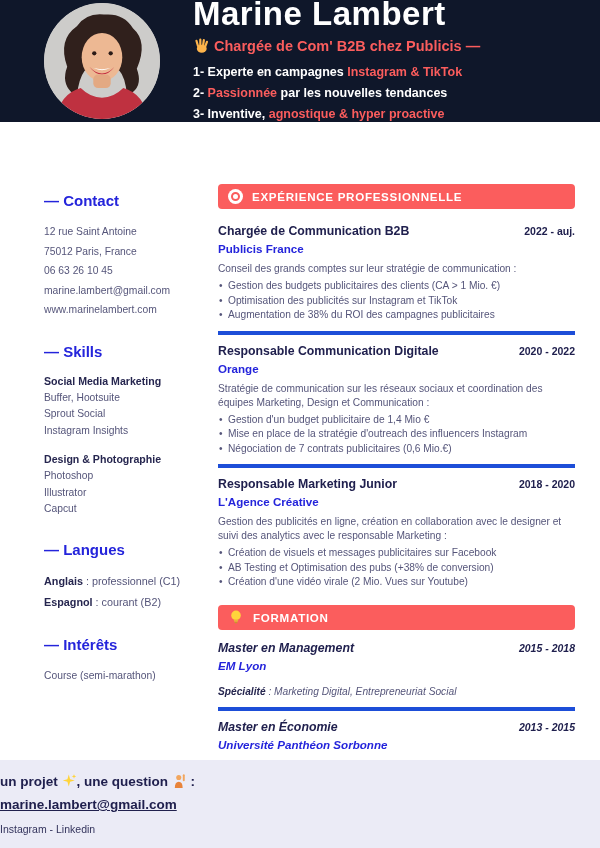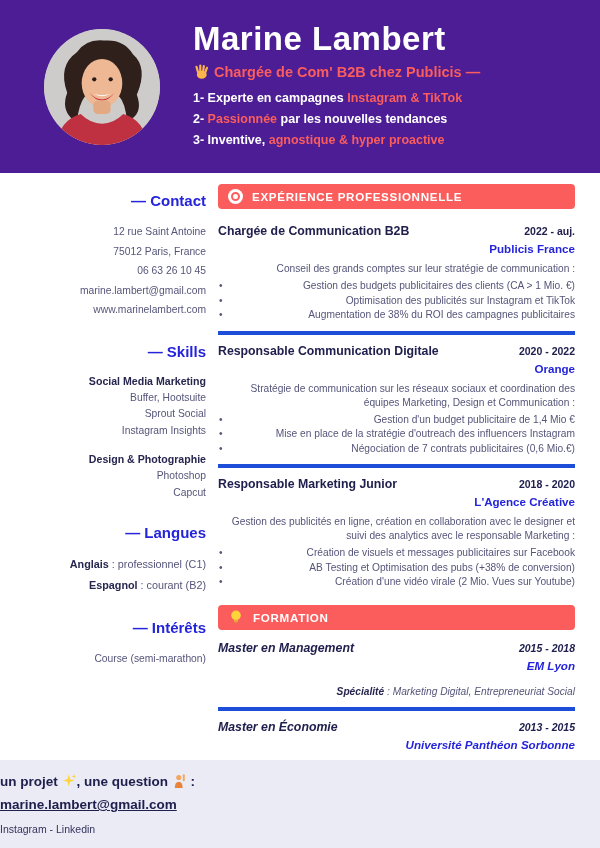--- a/index.html
+++ b/index.html
@@ -1,31 +1,31 @@
 <!DOCTYPE html>
 <html lang="fr"><head>
 <meta charset="utf-8">
 <style>
   *{margin:0;padding:0;box-sizing:border-box;}
   body{font-family:"Liberation Sans",sans-serif;background:#ffffff;}
   .page{position:relative;width:600px;height:848px;background:#ffffff;overflow:hidden;}
 
   
-  .hero{position:absolute;top:0;left:0;right:0;height:173px;background:#4c1d95;display:flex;align-items:center;padding:0 18px 0 44px;}
+  .hero{position:absolute;top:0;left:0;right:0;height:122px;background:#0f172a;display:flex;align-items:center;padding:0 18px 0 44px;}
   .avatar{width:116px;height:116px;border-radius:50%;overflow:hidden;flex:none;background:#cdccca;}
   .hero-text{margin-left:33px;min-width:0;}
   .hero-name{color:#ffffff;font-size:33px;font-weight:bold;letter-spacing:.5px;line-height:1.05;}
   .hero-sub{margin-top:6px;color:#fb5d5d;font-size:14.5px;font-weight:bold;}
   .hero-sub .h-icon{display:inline-block;width:17px;height:17px;vertical-align:-3px;margin-right:4px;}
   .hero-lines{margin-top:8px;}
   .hero-line{color:#ffffff;font-size:12.5px;font-weight:bold;line-height:21px;}
   .hero-line .accent{color:#fb5d5d;}
 
   
-  .body{position:absolute;top:170px;left:0;right:0;bottom:88px;display:flex;overflow:hidden;text-align:right;}
+  .body{position:absolute;top:170px;left:0;right:0;bottom:88px;display:flex;overflow:hidden;}
   .sidebar{width:218px;flex:none;padding:22px 12px 0 44px;}
   .side-section{margin-bottom:23px;}
   .side-heading{color:#2424db;font-size:15px;font-weight:bold;margin-bottom:13px;}
   .side-line{font-size:10.3px;color:#55557a;line-height:19.5px;display:block;text-decoration:none;}
   .skill-group{margin-bottom:12px;}
   .skill-title{font-size:10.6px;color:#26264f;font-weight:bold;line-height:17px;}
   .skill-item{font-size:10.3px;color:#55557a;line-height:16.5px;}
   .lang-line{font-size:10.8px;line-height:21px;}
   .lang-label{font-weight:bold;color:#26264f;}
   .lang-value{color:#55557a;}
@@ -116,20 +116,21 @@
         <h2 class="side-heading">— Skills</h2>
         <div class="skill-group">
           <p class="skill-title">Social Media Marketing</p>
           <p class="skill-item">Buffer, Hootsuite</p>
           <p class="skill-item">Sprout Social</p>
           <p class="skill-item">Instagram Insights</p>
         </div>
         <div class="skill-group">
           <p class="skill-title">Design &amp; Photographie</p>
           <p class="skill-item">Photoshop</p>
+          <p class="skill-item">Illustrator</p>
           <p class="skill-item">Capcut</p>
         </div>
       </section>
 
       <section class="side-section">
         <h2 class="side-heading">— Langues</h2>
         <p class="lang-line"><span class="lang-label">Anglais</span><span class="lang-value"> : professionnel (C1)</span></p>
         <p class="lang-line"><span class="lang-label">Espagnol</span><span class="lang-value"> : courant (B2)</span></p>
       </section>
 

